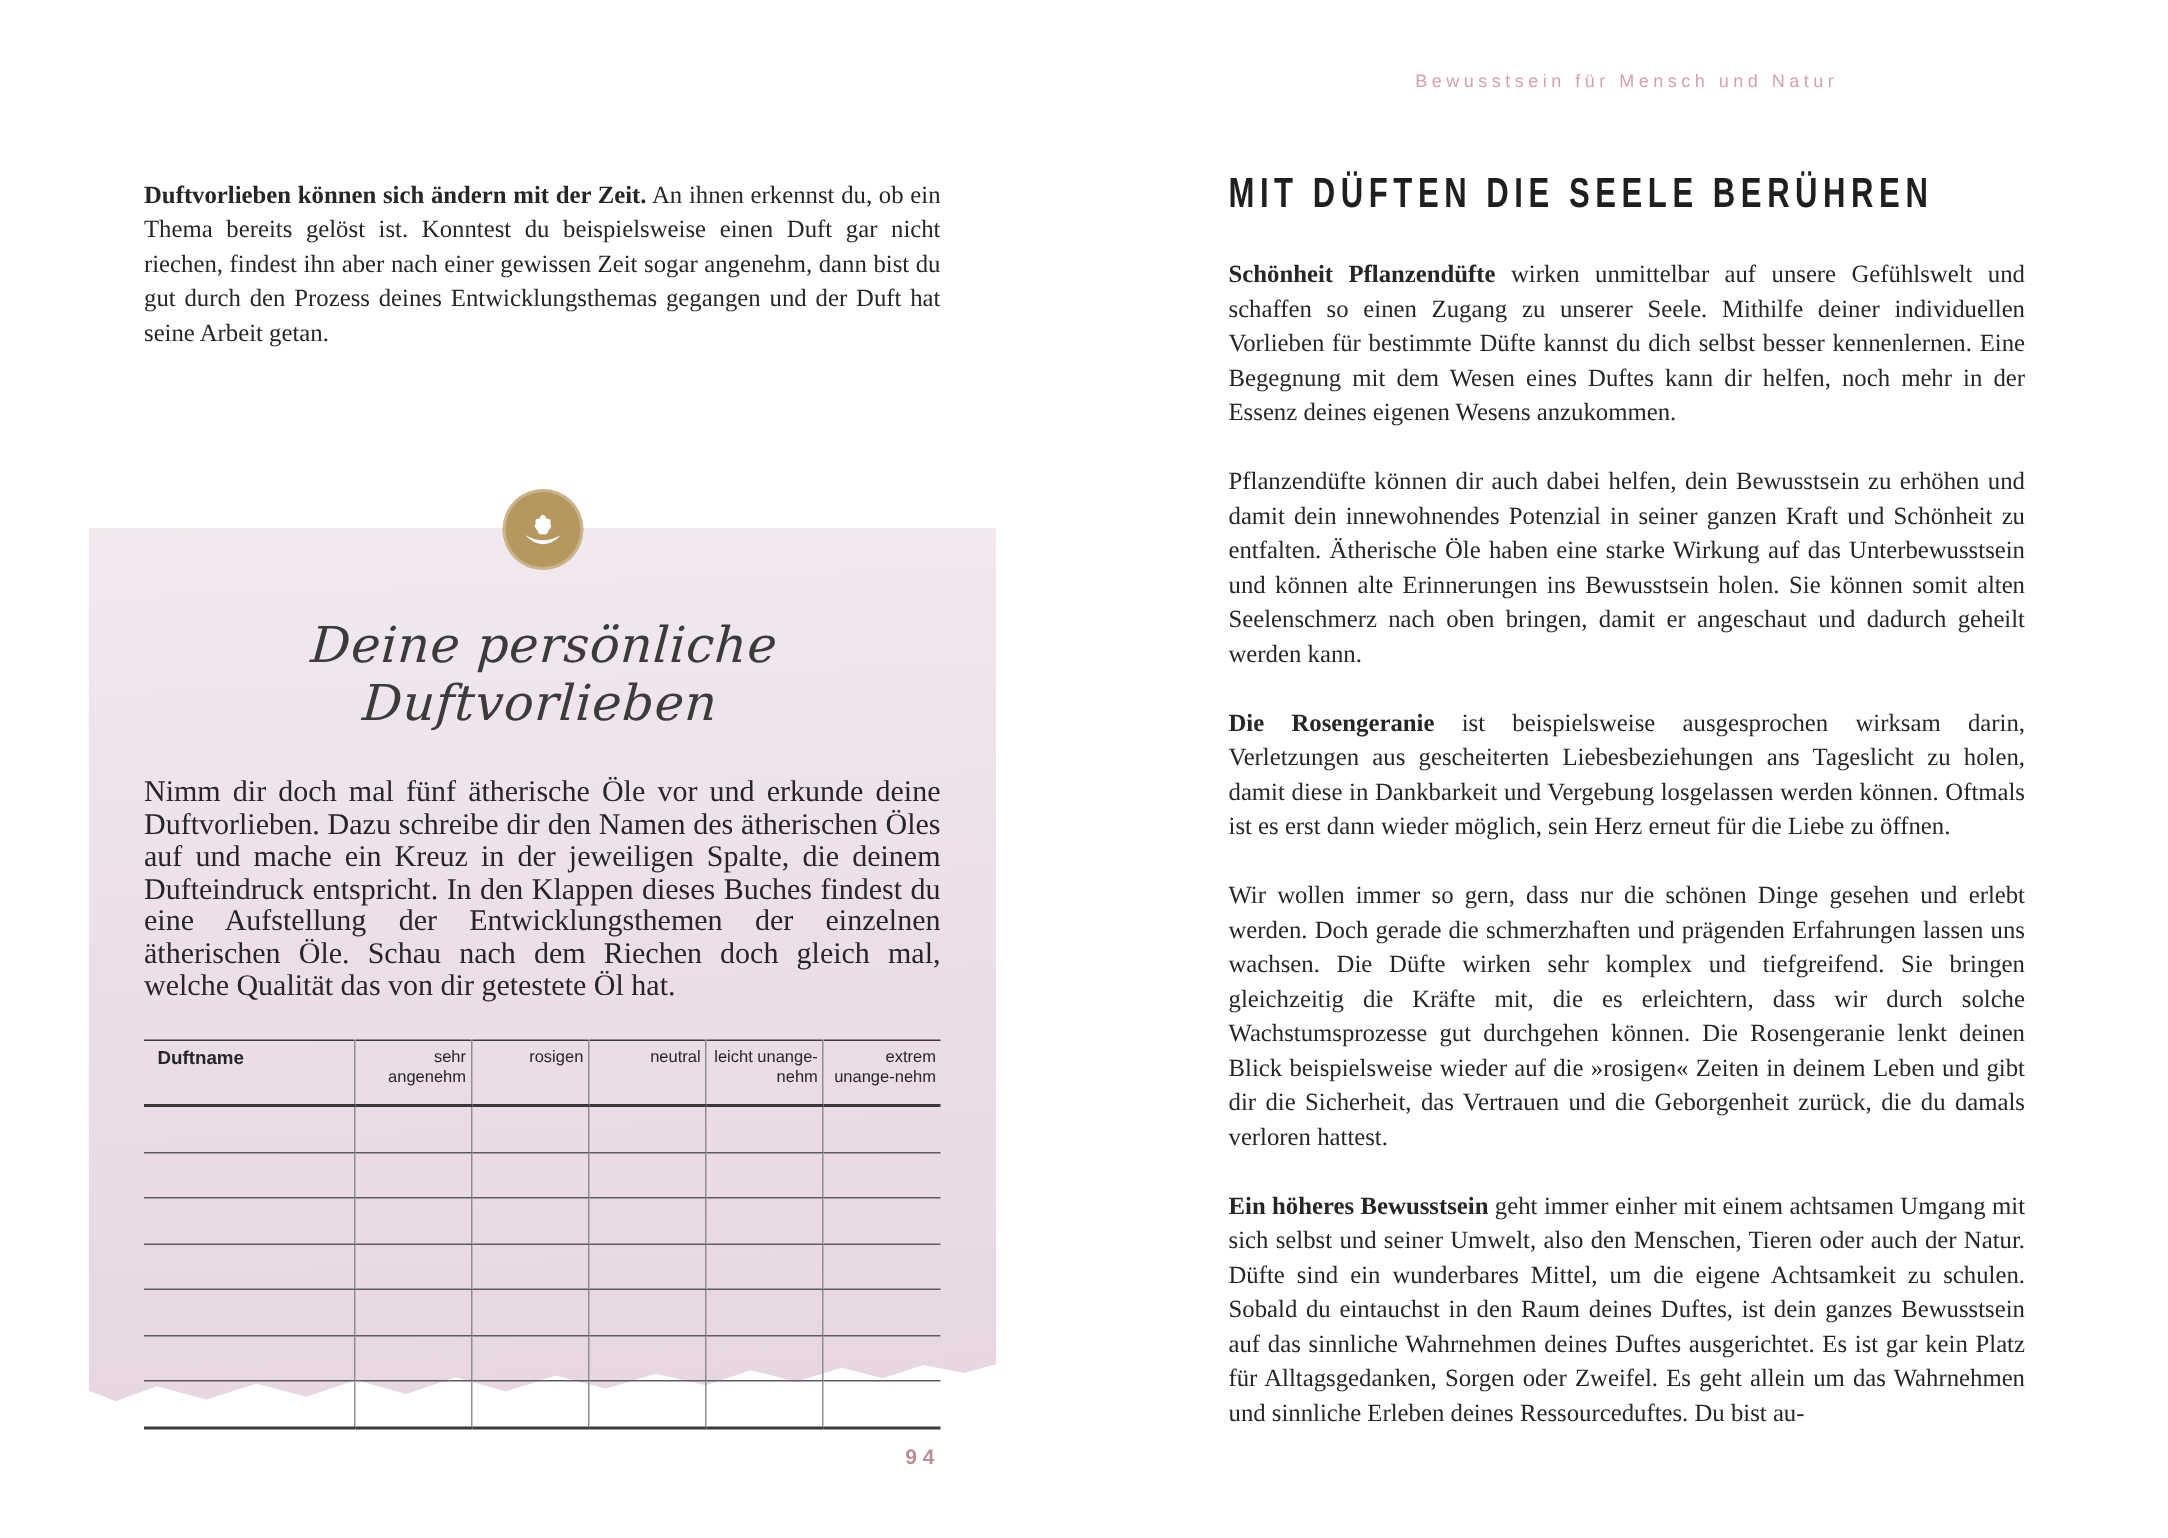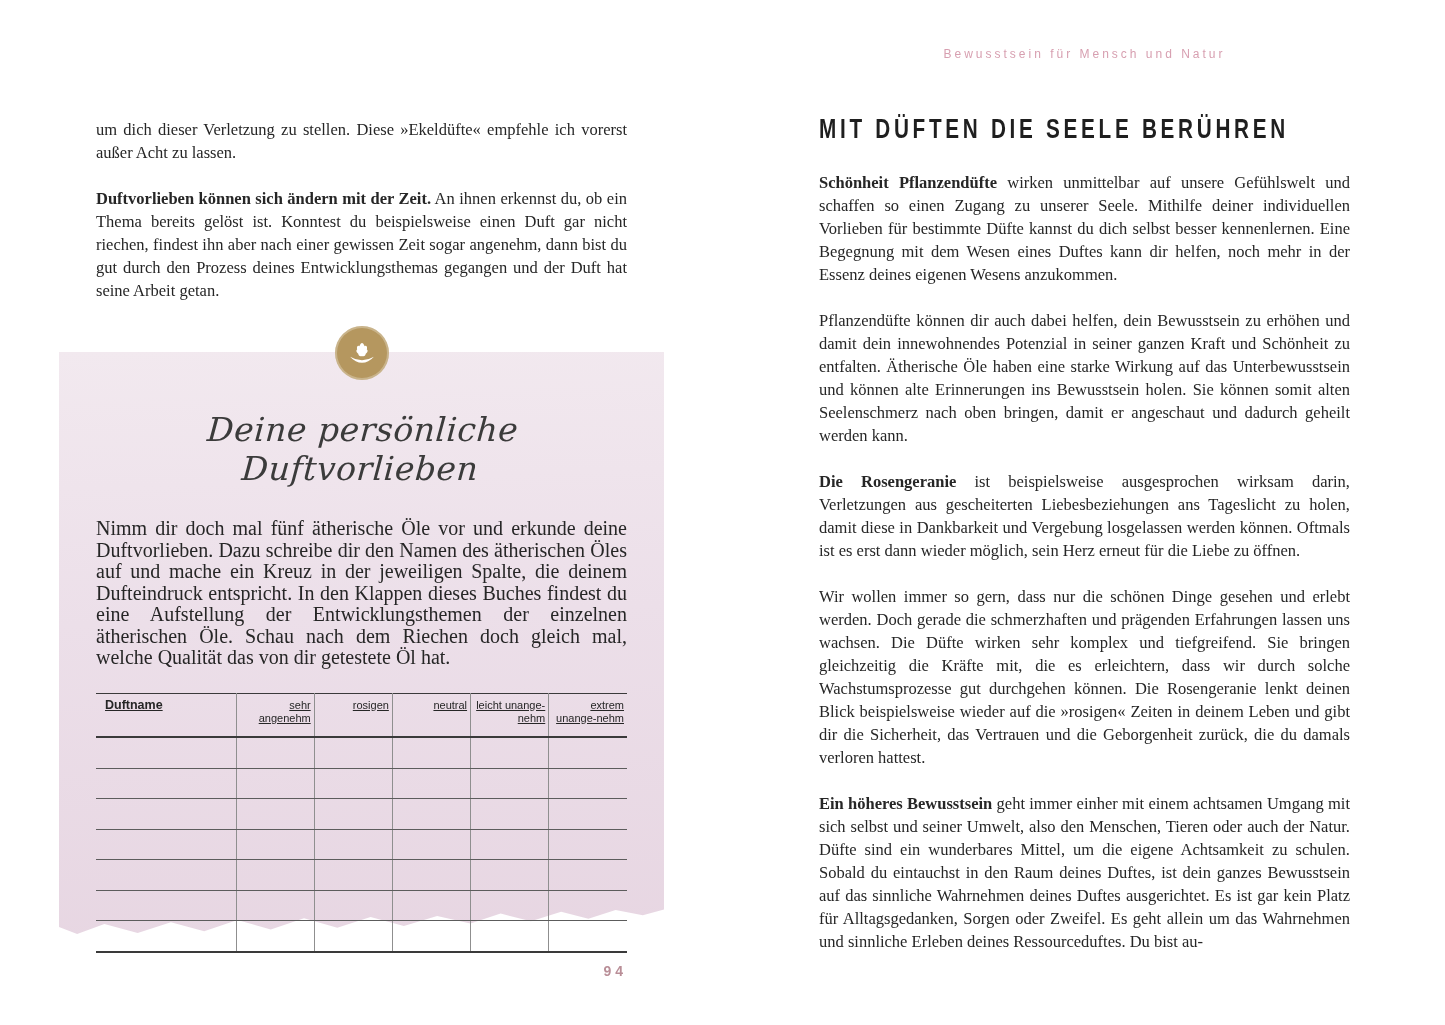--- a/index.html
+++ b/index.html
@@ -79,21 +79,20 @@
     font-size: 20px;
     line-height: 21.5px;
     text-align: justify;
   }
 
   table.scent-table {
     width: 100%;
     border-collapse: collapse;
     table-layout: fixed;
     border-top: 1.5px solid #3a3a3a;
-    text-decoration: underline;
   }
   .scent-table th {
     font-family: "Liberation Sans", sans-serif;
     font-size: 11px;
     line-height: 13px;
     font-weight: normal;
     text-align: right;
     vertical-align: top;
     padding: 5px 3px 6px 3px;
     border-bottom: 2px solid #3a3a3a;
@@ -153,21 +152,20 @@
   }
   .right-body { margin-top: 26px; }
   p.body.tight { margin-top: 0; }
 </style>
 </head>
 <body>
 
 <div class="spread">
 
   <div class="left-col">
-    <p class="body">um dich dieser Verletzung zu stellen. Diese »Ekeldüfte« empfehle ich vorerst außer Acht zu lassen.</p>
     <p class="body"><span class="lead">Duftvorlieben können sich ändern mit der Zeit.</span><span> An ihnen erkennst du, ob ein Thema bereits gelöst ist. Konntest du beispielsweise einen Duft gar nicht riechen, findest ihn aber nach einer gewissen Zeit sogar angenehm, dann bist du gut durch den Prozess deines Entwicklungsthemas gegangen und der Duft hat seine Arbeit getan.</span></p>
   </div>
 
   <div class="pink-box">
     <div class="box-paper"></div>
     <div class="lotus-badge">
       <svg viewBox="0 0 24 24" aria-hidden="true">
         <g fill="#ffffff">
           <ellipse cx="12" cy="9.6" rx="2.1" ry="4.6"></ellipse>
           <ellipse cx="12" cy="10.4" rx="1.9" ry="4.2" transform="rotate(32 12 12)"></ellipse>

